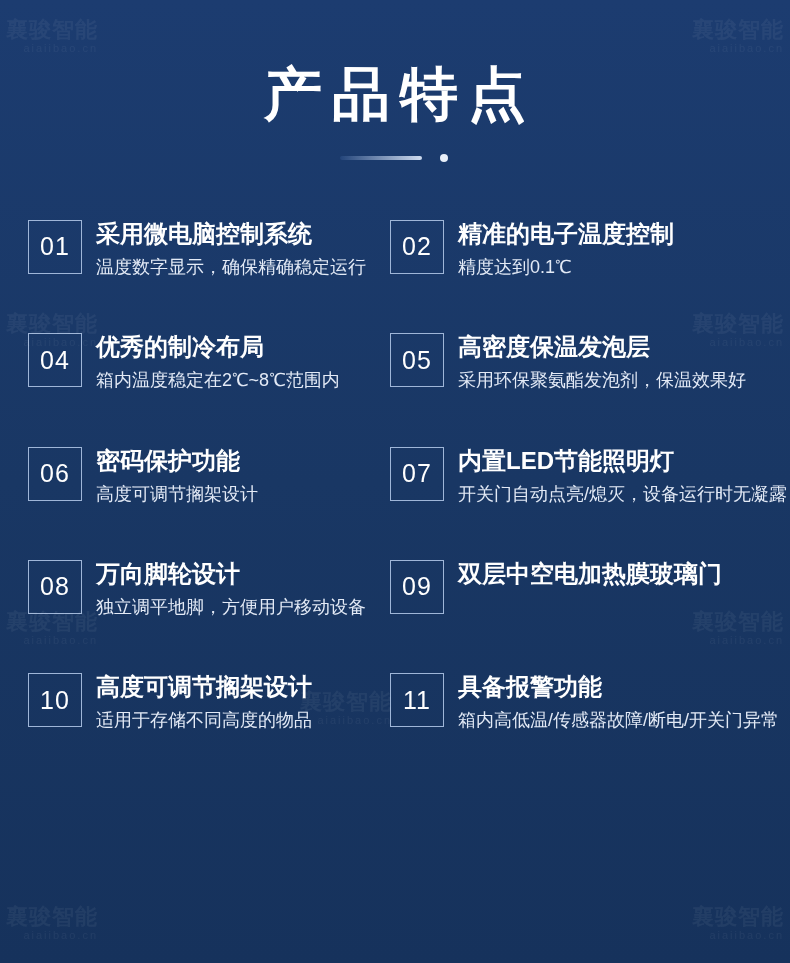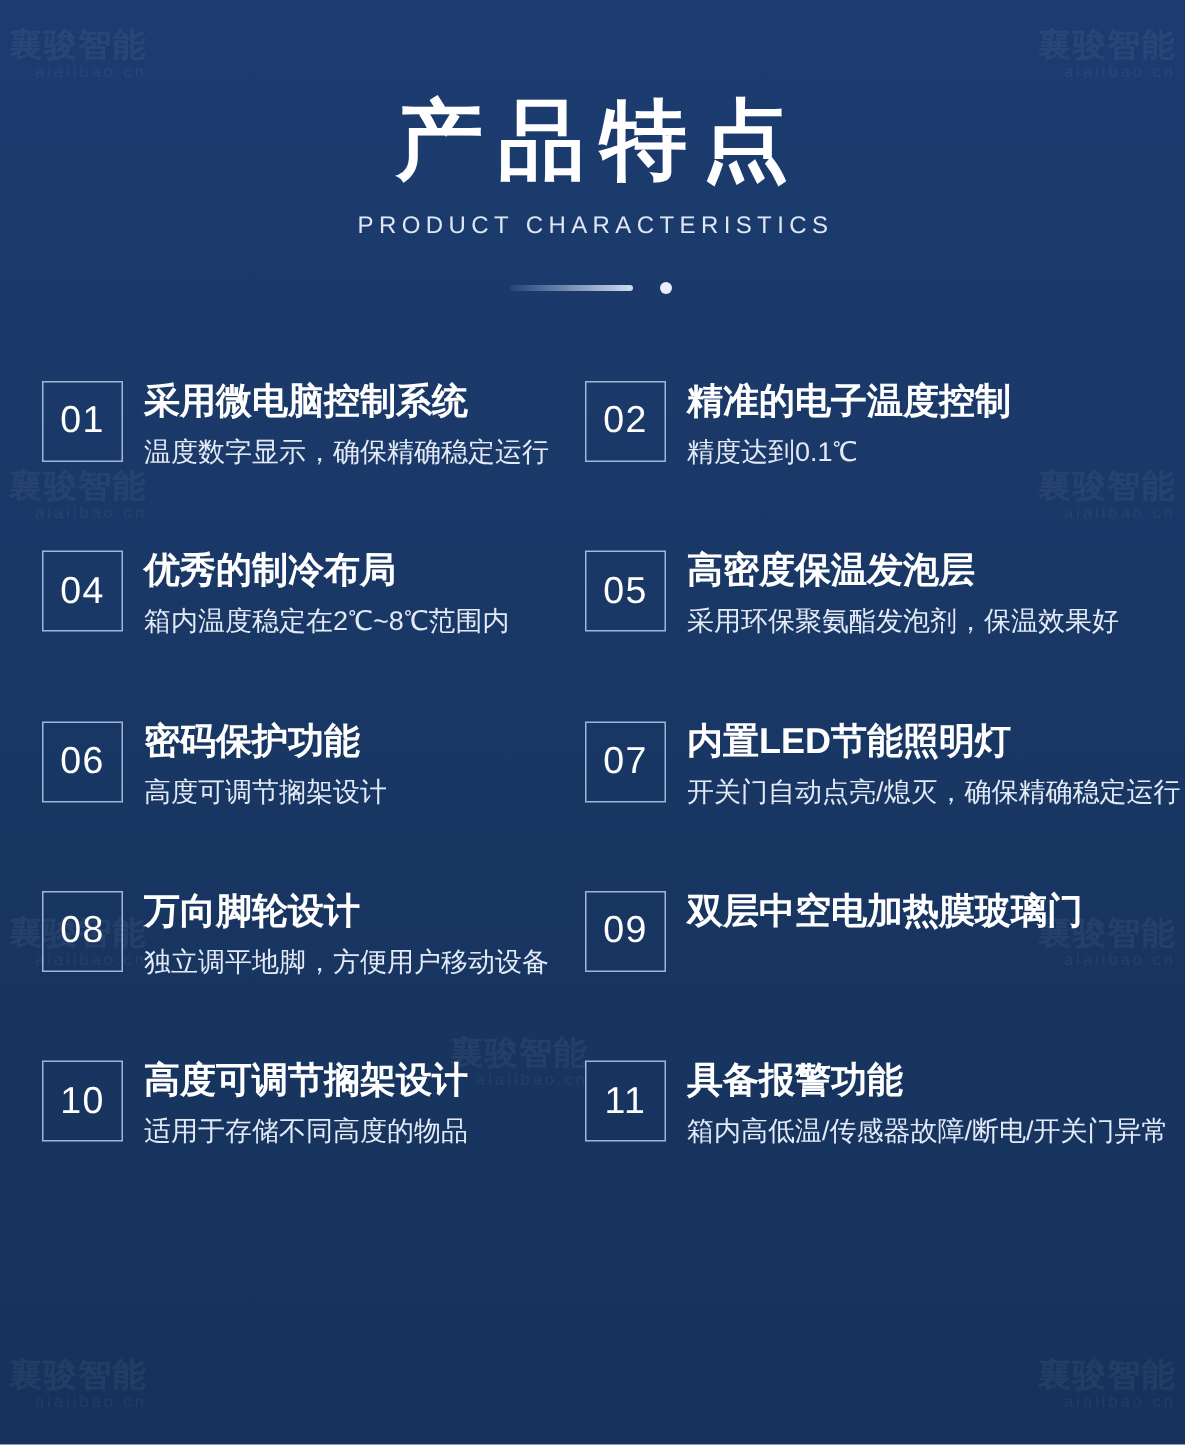--- a/index.html
+++ b/index.html
@@ -146,21 +146,20 @@
 <div class="watermark wm3"><span>襄骏智能</span><span class="sub">aiaiibao.cn</span></div>
 <div class="watermark wm4"><span>襄骏智能</span><span class="sub">aiaiibao.cn</span></div>
 <div class="watermark wm5"><span>襄骏智能</span><span class="sub">aiaiibao.cn</span></div>
 <div class="watermark wm6"><span>襄骏智能</span><span class="sub">aiaiibao.cn</span></div>
 <div class="watermark wm7"><span>襄骏智能</span><span class="sub">aiaiibao.cn</span></div>
 <div class="watermark wm8"><span>襄骏智能</span><span class="sub">aiaiibao.cn</span></div>
 <div class="watermark wm-center"><span>襄骏智能</span><span class="sub">aiaiibao.cn</span></div>
 
 <div class="header">
   <h1 class="title">产品特点</h1>
-  <div class="subtitle">PRODUCT CHARACTERISTICS</div>
   <div class="divider">
     <span class="bar"></span>
     <span class="dot"></span>
   </div>
 </div>
 
 <div class="grid">
 
   <div class="feature">
     <div class="num-box">01</div>
@@ -200,21 +199,21 @@
     <div class="feature-text">
       <div class="feature-title">密码保护功能</div>
       <div class="feature-desc">高度可调节搁架设计</div>
     </div>
   </div>
 
   <div class="feature">
     <div class="num-box">07</div>
     <div class="feature-text">
       <div class="feature-title">内置LED节能照明灯</div>
-      <div class="feature-desc">开关门自动点亮/熄灭，确保精确稳定运行</div>
+      <div class="feature-desc">开关门自动点亮/熄灭，设备运行时无凝露</div>
     </div>
   </div>
 
   <div class="feature">
     <div class="num-box">08</div>
     <div class="feature-text">
       <div class="feature-title">万向脚轮设计</div>
       <div class="feature-desc">独立调平地脚，方便用户移动设备</div>
     </div>
   </div>

